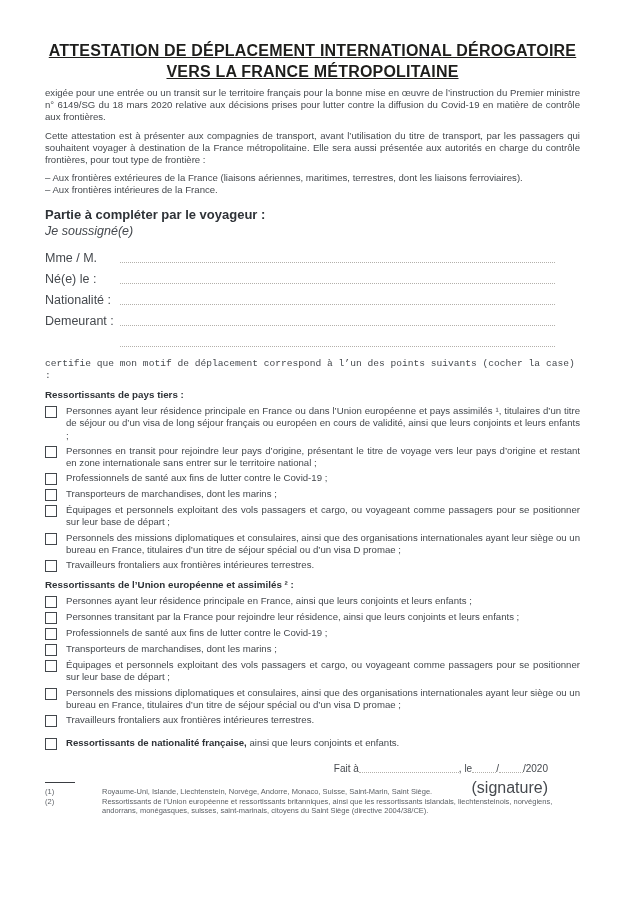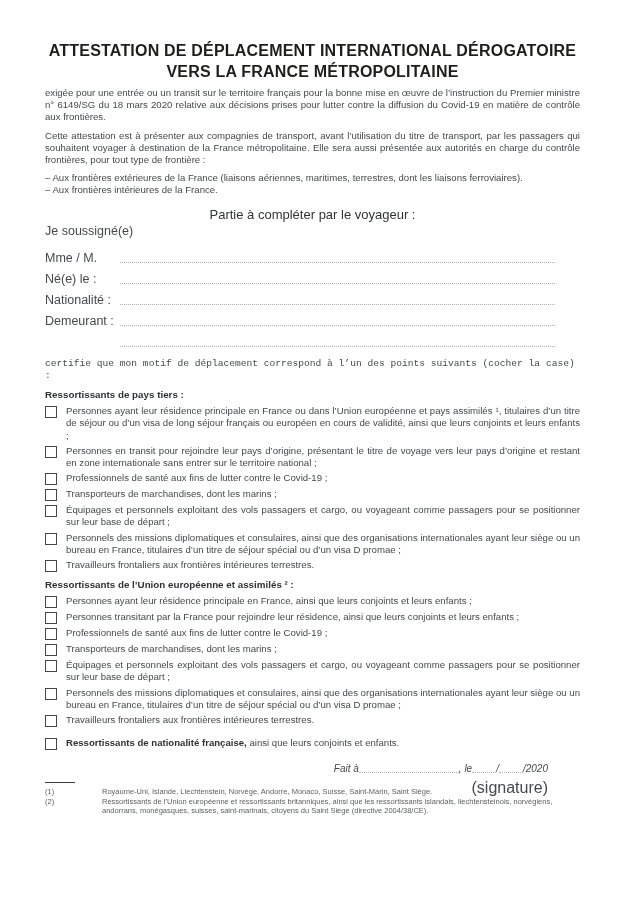--- a/index.html
+++ b/index.html
@@ -16,37 +16,37 @@
     box-sizing: border-box;
   }
   
   .doc-title {
     margin: 0 0 5px 0;
     text-align: center;
     font-size: 16px; font-weight: bold;
     letter-spacing: 0.2px;
     line-height: 21px;
     color: #1e1e1c;
+    text-decoration: underline;
   }
   
   .intro-p {
     margin: 0 0 6px 0;
     font-size: 9.6px; line-height: 12.2px;
     text-align: justify;
   }
   .dash-list { margin: 0; }
   .dash-item { margin: 0; font-size: 9.6px; line-height: 12.2px; }
   
   .part-heading {
     margin: 9px 0 0 0;
-    font-size: 13px; font-weight: normal; line-height: 17px;
+    font-size: 13px; font-weight: bold; line-height: 17px;
     color: #2f3338;
-    text-align: center;
-  }
-  .soussigne { margin: 0; font-size: 12.5px; line-height: 16px; }
+  }
+  .soussigne { margin: 0; font-size: 12.5px; line-height: 16px; font-style: italic; }
   .fields { margin-top: 6px; }
   .field-row { display: flex; align-items: flex-end; height: 21px; }
   .field-label { width: 75px; font-size: 12.5px; line-height: 16px; flex-shrink: 0; }
   .dotted-line {
     flex: 1;
     border-bottom: 1px dotted #b3b0ab;
     margin-bottom: 3px;
     margin-right: 25px;
     height: 1px;
   }
@@ -73,21 +73,21 @@
     font-size: 9.6px; line-height: 12.2px;
     text-align: justify;
   }
   .check-item.last-bold { margin-top: 10px; }
   .check-text b { color: #2f3338; }
   
   .sig-row {
     margin-top: 12px;
     padding-right: 32px;
     display: flex; justify-content: flex-end; align-items: flex-end;
-    font-size: 10px; line-height: 14px; font-style: italic;
+    font-size: 10px; line-height: 14px;
   }
   .sig-dotted {
     display: inline-block;
     border-bottom: 1px dotted #b3b0ab;
     height: 1px; margin-bottom: 3px;
   }
   .sig-place { width: 100px; }
   .sig-day, .sig-month { width: 24px; }
   .sig-caption {
     margin-top: 6px;

